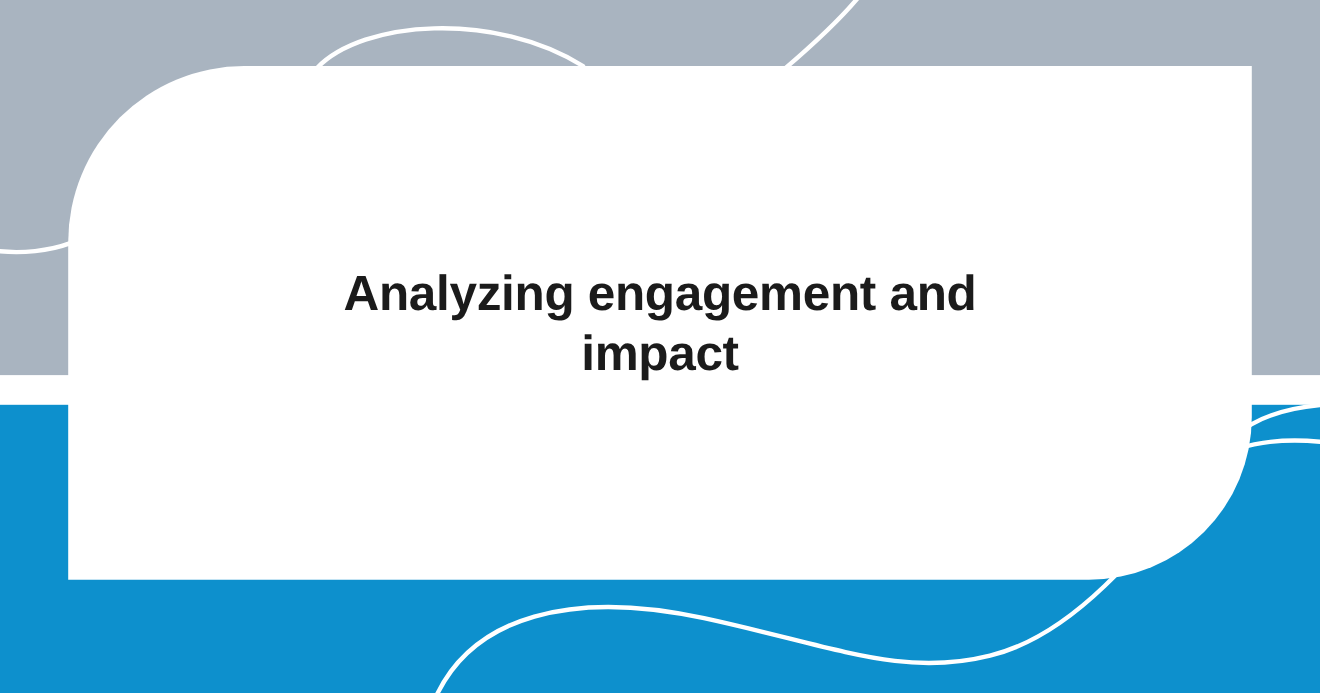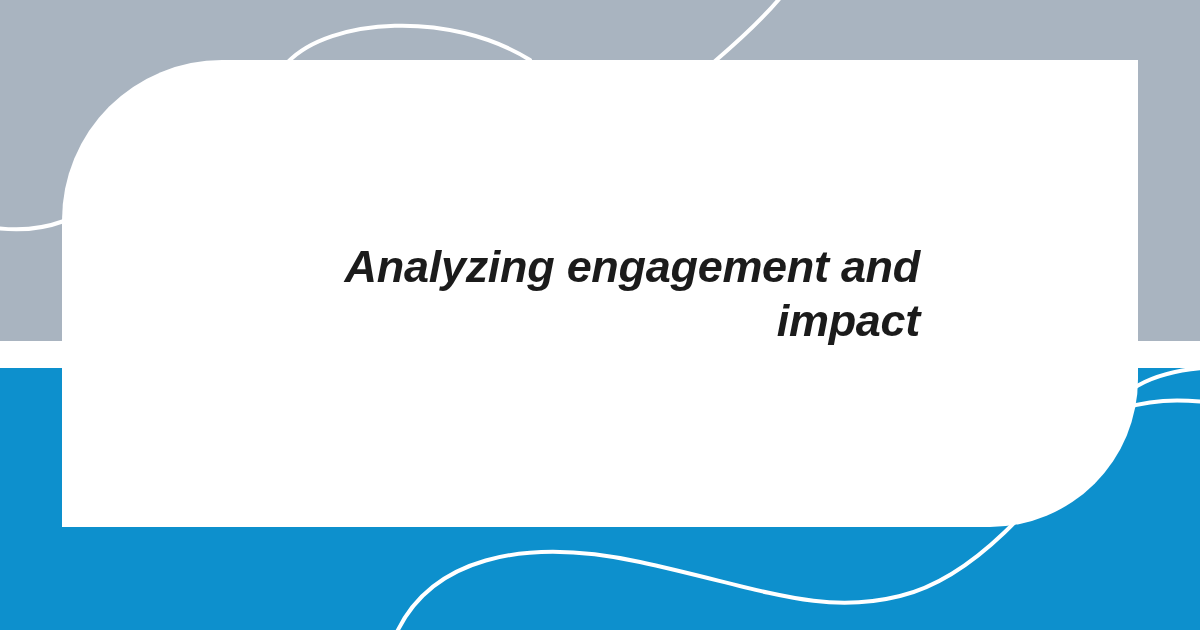--- a/index.html
+++ b/index.html
@@ -66,24 +66,23 @@
     padding: 0 200px;
   }
   .title {
     margin: 0;
     font-family: "Liberation Sans", sans-serif;
     font-size: 45px;
     font-weight: bold;
     line-height: 1.18;
     letter-spacing: -0.3px;
     color: #1b1b1b;
-    text-align: right;
+    text-align: center;
     max-width: 640px;
     word-wrap: break-word;
-    font-style: italic;
   }
 </style>
 </head>
 <body>
 
 <div id="banner">
 
   <div class="bg-layer">
     <svg class="bg-svg" viewBox="0 0 1200 630" preserveAspectRatio="none">
       <rect x="0" y="0" width="1200" height="630" fill="#ffffff"></rect>

